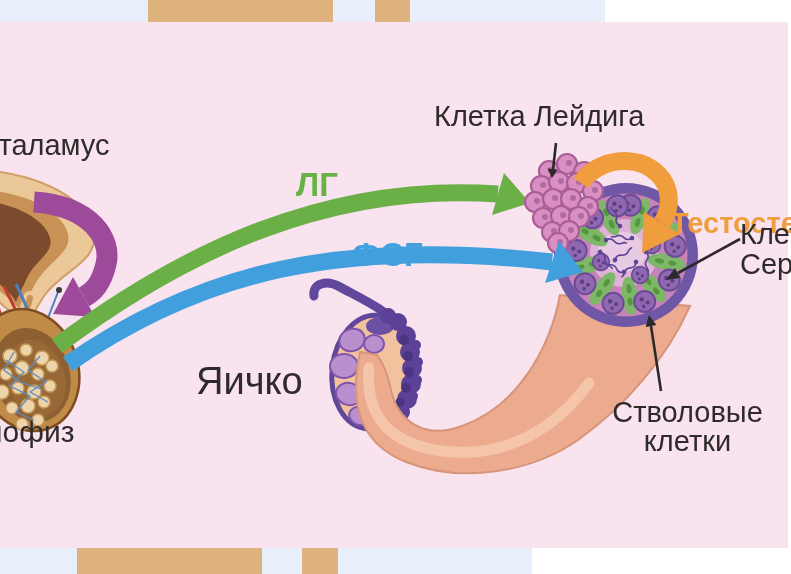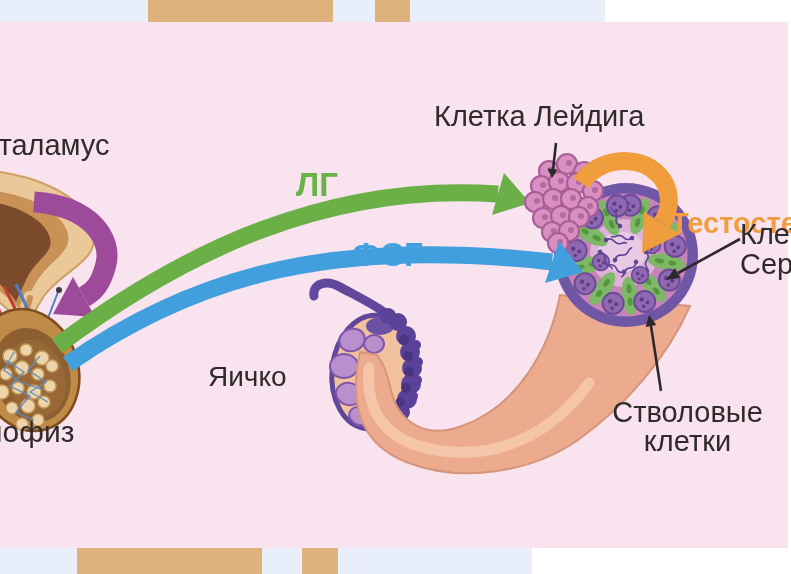--- a/index.html
+++ b/index.html
@@ -239,21 +239,21 @@
 
   <div class="lbl" style="left:-63px;top:130px;">Гипоталамус</div>
   <div class="lbl bold green" style="left:296px;top:131px;">ЛГ</div>
   <div class="lbl" style="left:434px;top:101px;">Клетка Лейдига</div>
   <div class="lbl bold blue" style="left:352px;top:201px;">ФСГ</div>
   <div class="lbl bold orange" style="left:671px;top:171px;">Тестостерон</div>
   <div class="lbl" style="left:740px;top:219px;">
     <div>Клетки</div>
     <div>Сертоли</div>
   </div>
-  <div class="lbl" style="left:208px;top:362px;font-size:28px;">Яичко</div>
+  <div class="lbl" style="left:196px;top:362px;font-size:38px;">Яичко</div>
   <div class="lbl center" style="left:580px;top:398px;width:215px;line-height:1.0;">
     <div>Стволовые</div>
     <div>клетки</div>
   </div>
   <div class="lbl" style="left:-45px;top:416px;font-size:30px;">Гипофиз</div>
 
   <div class="strip" style="top:548px;height:26px;">
     <div class="blue" style="left:0;width:532px;"></div>
     <div class="tan" style="left:77px;width:185px;"></div>
     <div class="tan" style="left:302px;width:36px;"></div>

